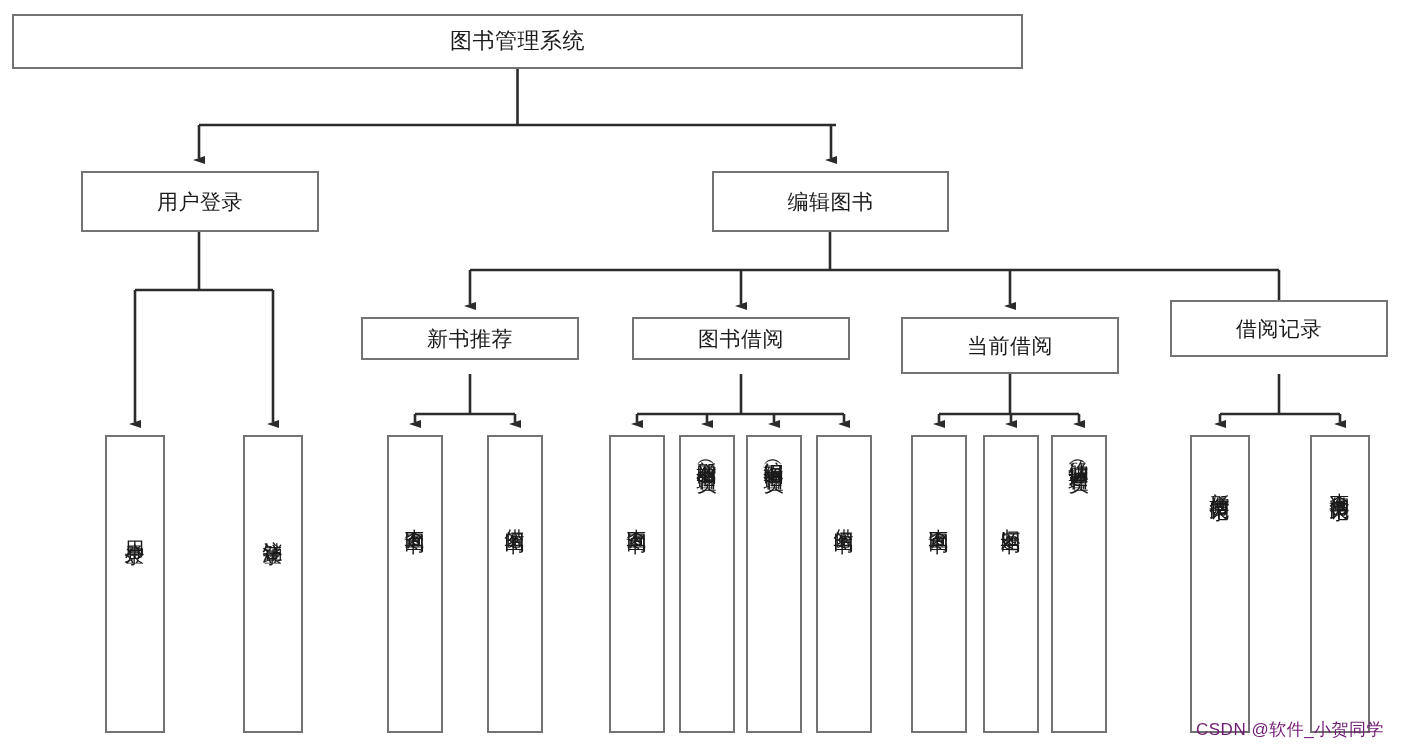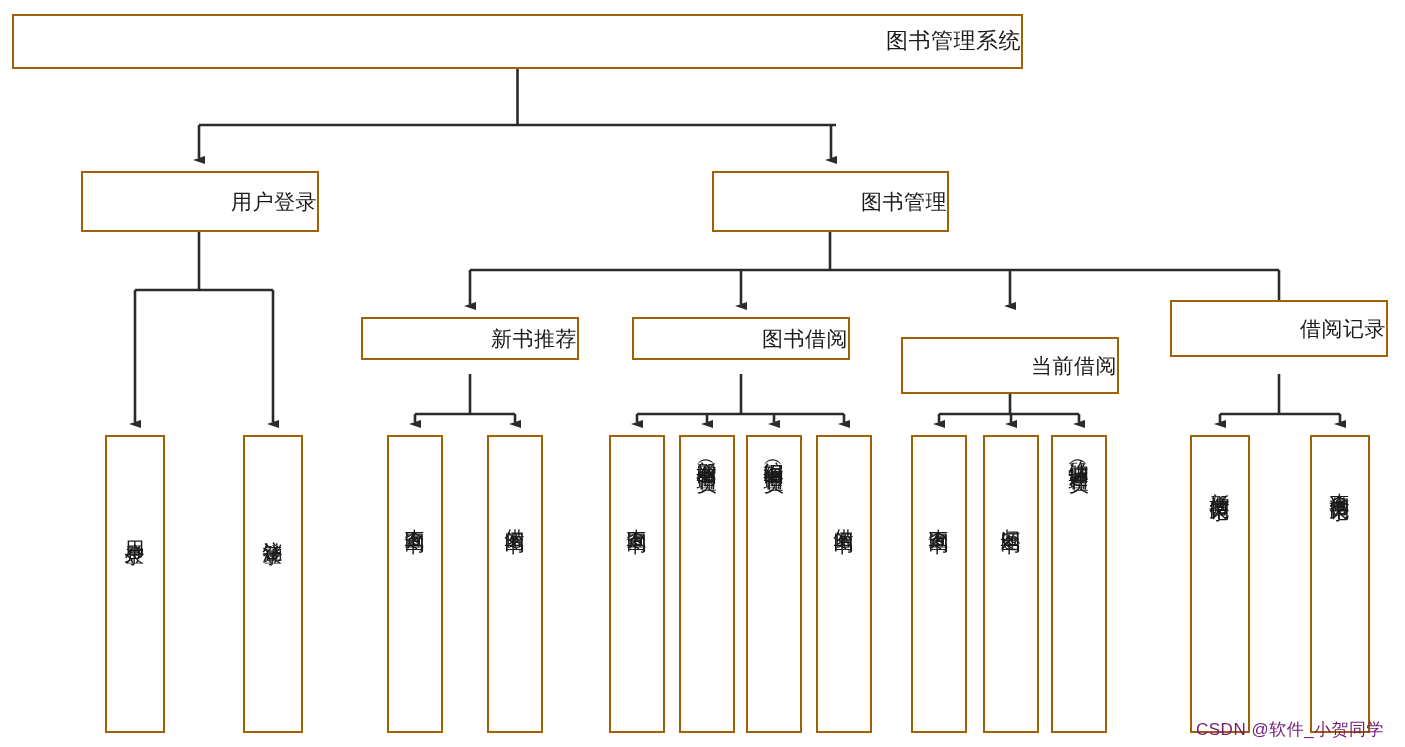--- a/index.html
+++ b/index.html
@@ -22,25 +22,25 @@
     position: absolute;
     left: 0;
     top: 0;
     width: 1405px;
     height: 747px;
     pointer-events: none;
   }
   .node {
     position: absolute;
     box-sizing: border-box;
-    border: 2px solid #a16207;
+    border: 2px solid #737373;
     background: #ffffff;
     display: flex;
     align-items: center;
-    justify-content: flex-end;
+    justify-content: center;
     text-align: center;
   }
   .node-label {
     font-size: 21px;
     line-height: 1.12;
     letter-spacing: 0.5px;
     color: #1a1a1a;
     white-space: nowrap;
   }
   .node.vertical {
@@ -121,30 +121,30 @@
   </svg>
 
   <div class="node root" style="left:12px; top:14px; width:1011px; height:55px;">
     <span class="node-label">图书管理系统</span>
   </div>
 
   <div class="node" style="left:81px; top:171px; width:238px; height:61px;">
     <span class="node-label">用户登录</span>
   </div>
   <div class="node" style="left:712px; top:171px; width:237px; height:61px;">
-    <span class="node-label">图书管理</span>
+    <span class="node-label">编辑图书</span>
   </div>
 
   <div class="node" style="left:361px; top:317px; width:218px; height:43px;">
     <span class="node-label">新书推荐</span>
   </div>
   <div class="node" style="left:632px; top:317px; width:218px; height:43px;">
     <span class="node-label">图书借阅</span>
   </div>
-  <div class="node" style="left:901px; top:317px; width:218px; height:57px;margin-top:20px;">
+  <div class="node" style="left:901px; top:317px; width:218px; height:57px;">
     <span class="node-label">当前借阅</span>
   </div>
   <div class="node" style="left:1170px; top:300px; width:218px; height:57px;">
     <span class="node-label">借阅记录</span>
   </div>
 
   <div class="node vertical" style="left:105px; top:435px; width:60px; height:298px; padding-top:88px;">
     <span class="node-label">用户登录</span>
   </div>
   <div class="node vertical" style="left:243px; top:435px; width:60px; height:298px; padding-top:88px;">

